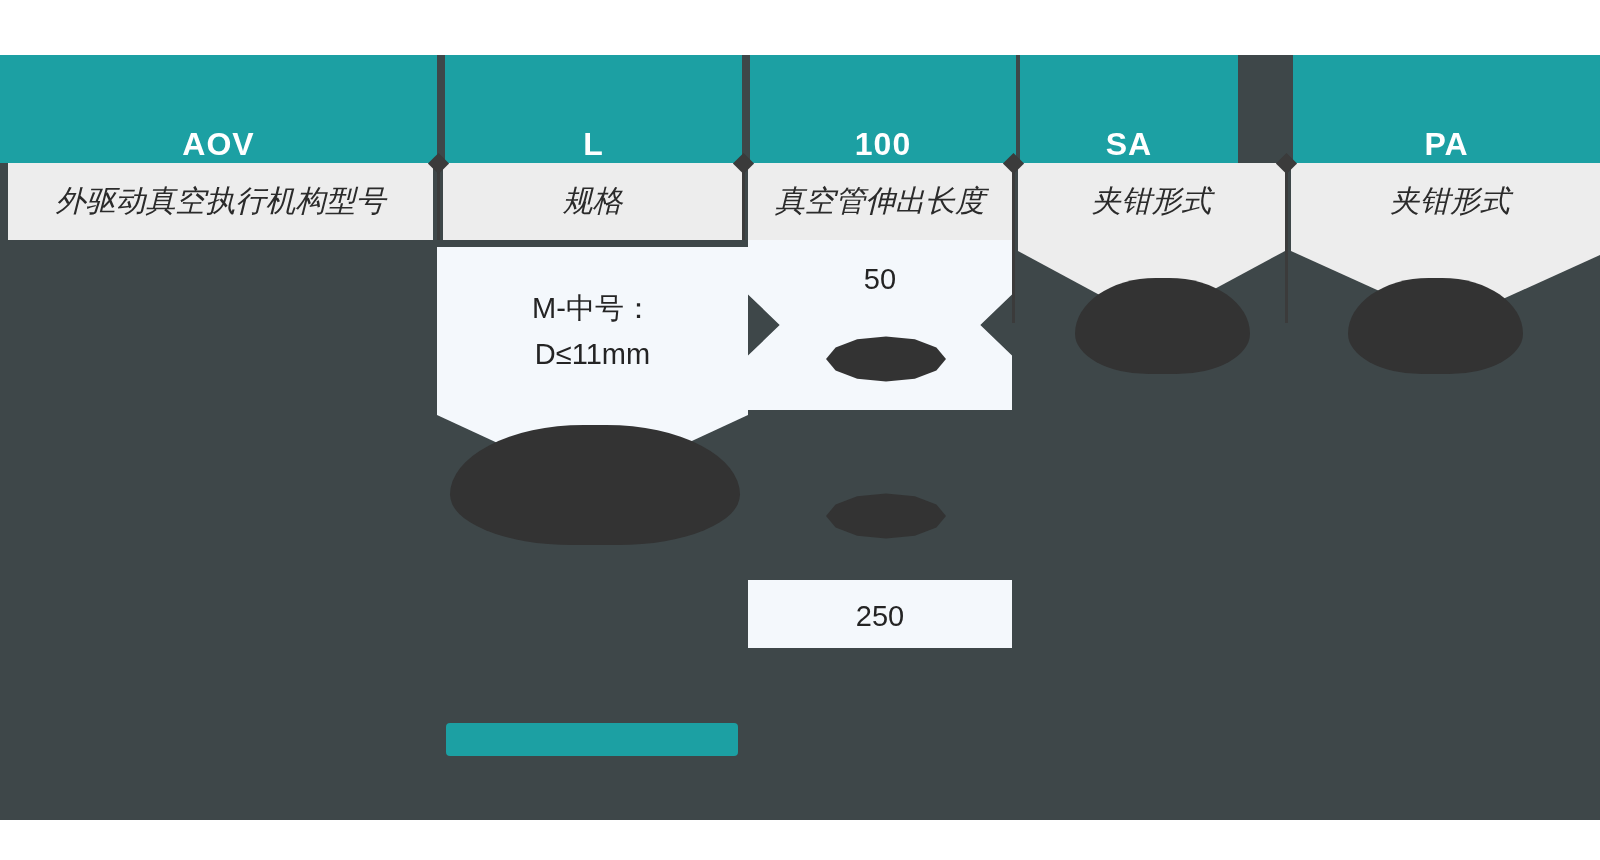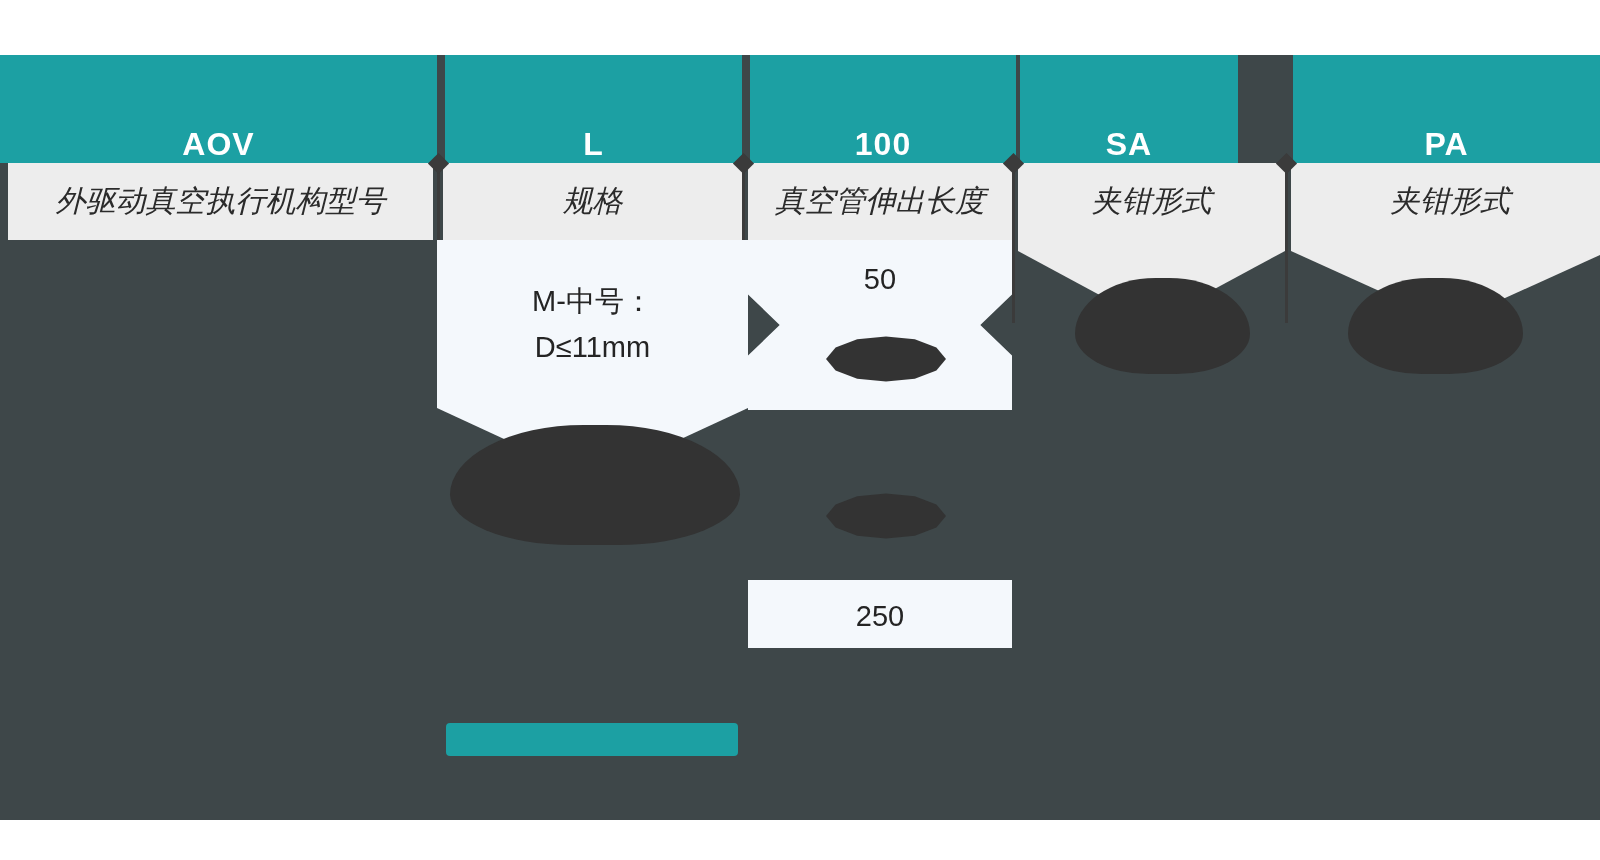--- a/index.html
+++ b/index.html
@@ -76,20 +76,21 @@
   
   .notch-both{
     clip-path:polygon(
       0 0, 100% 0,
       100% 32%, 88% 50%, 100% 68%,
       100% 100%, 0 100%,
       0 68%, 12% 50%, 0 32%);
   }
   .panel-m{
     clip-path:polygon(0 0,100% 0,100% 70%,50% 100%,0 70%);
+    margin-top:7px;
   }
   .panel-x{
     clip-path:polygon(50% 0,100% 22%,100% 100%,0 100%,0 22%);
   }
   
   .blob{position:absolute;background:#333333;z-index:6;}
   .blob.teal{background:#1ca0a3;}
   .blob-lens{
     border-radius:50%/50%;
     clip-path:polygon(0 50%,8% 30%,26% 16%,50% 11%,74% 16%,92% 30%,100% 50%,92% 70%,74% 84%,50% 89%,26% 84%,8% 70%);

